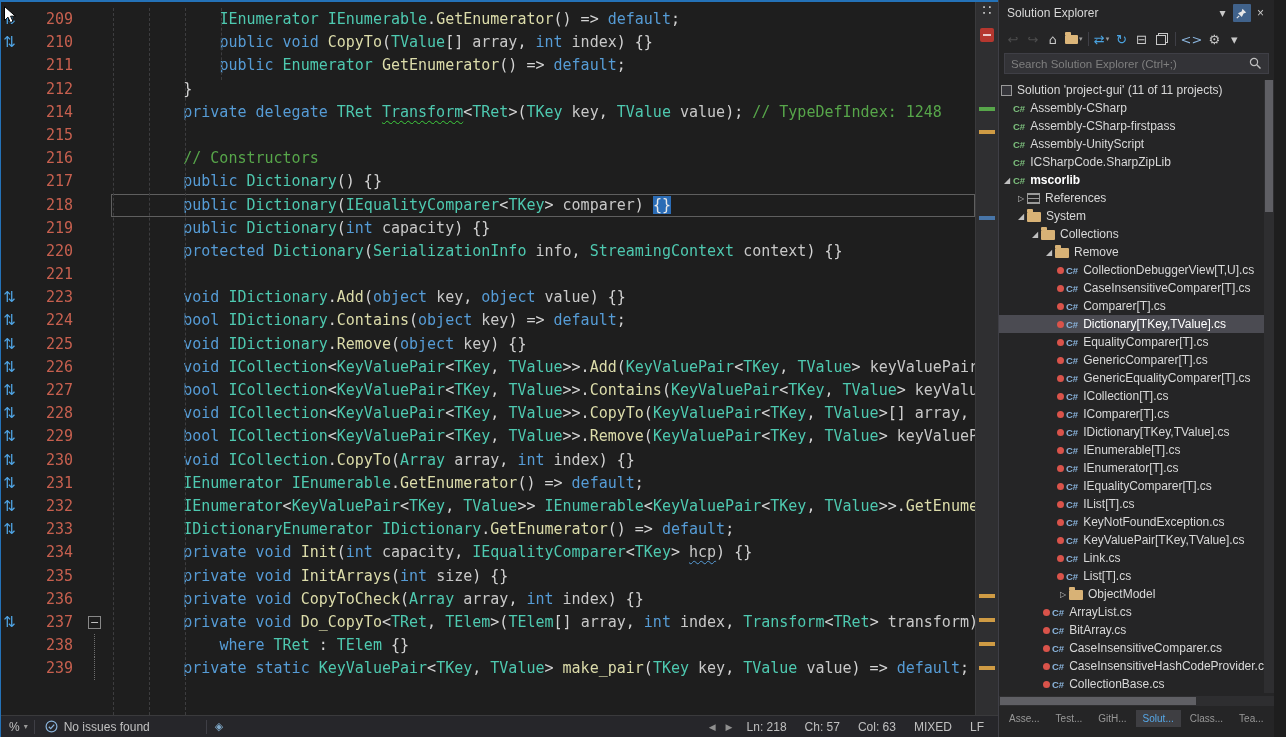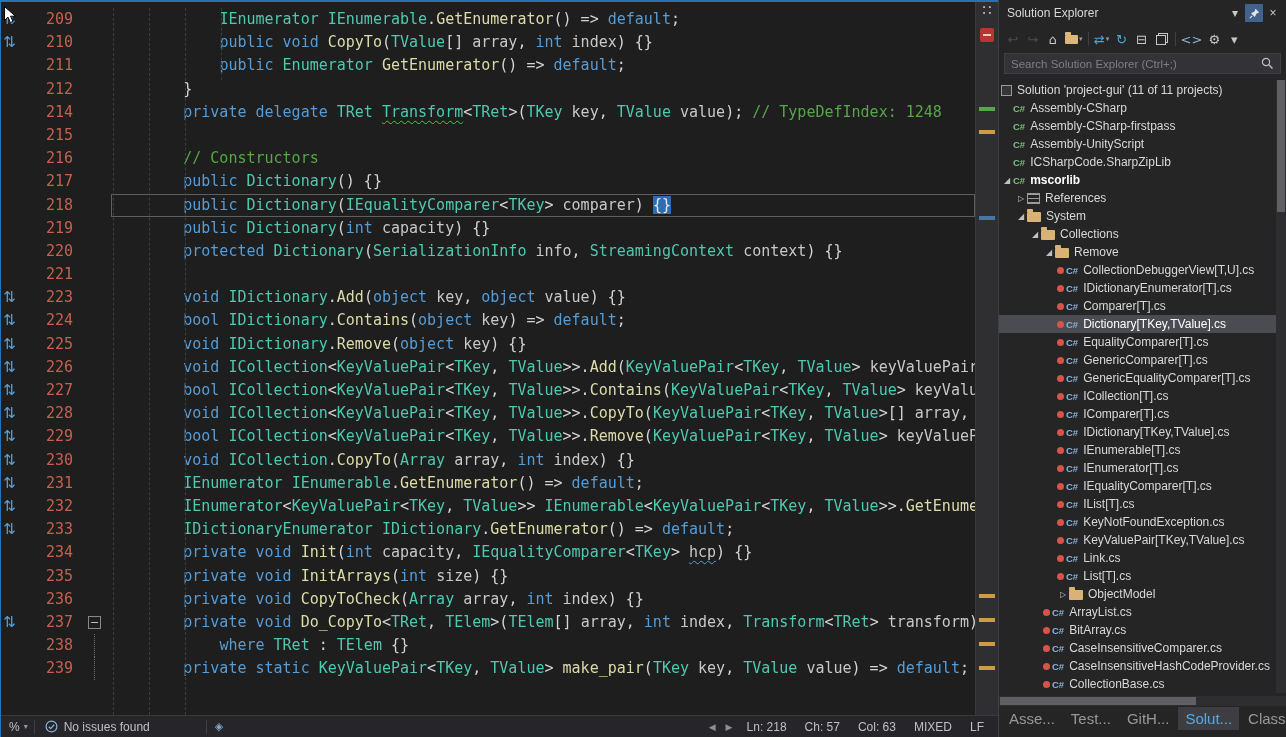--- a/index.html
+++ b/index.html
@@ -104,21 +104,21 @@
              background:repeating-linear-gradient(#9a9a9a 0 1px, transparent 1px 4px); }
   .ti-solution { width:11px; height:11px; border:1px solid #9a9a9a; background:#35353a; }
   .tlabel { white-space:nowrap; }
   .tlabel.bold { font-weight:bold; color:#ffffff; }
 
   .panel-vscroll { position:absolute; right:0; top:80px; bottom:44px; width:10px; background:#2e2e30; }
   .panel-vscroll .thumb { position:absolute; top:0; left:1px; right:1px; height:132px; background:#5f5f64; }
   .panel-hscroll { height:10px; background:#2e2e30; position:relative; flex:none; }
   .panel-hscroll .thumb { position:absolute; left:1px; top:1px; bottom:1px; width:196px; background:#5f5f64; }
   .panel-tabs { height:24px; display:flex; align-items:center; padding:0 3px; gap:2px;
-                font-size:15px; color:#989898; flex:none; }
+                font-size:10px; color:#989898; flex:none; }
   .panel-tab { padding:3px 7px; white-space:nowrap; }
   .panel-tab.active { background:#3e3e42; color:#56a8e8; }
   .panel-pad { flex:none; height:7px; }
 </style>
 </head>
 <body>
 
 <div class="app">
 
   <div class="left-col">
@@ -332,21 +332,21 @@
             <i></i>
             <b>C#</b>
           </span>
           <span class="tlabel">CollectionDebuggerView[T,U].cs</span>
         </div>
         <div class="tree-row" style="padding-left: 58px;">
           <span class="ti ti-csfile">
             <i></i>
             <b>C#</b>
           </span>
-          <span class="tlabel">IDictionaryEnumerator[T].cs</span>
+          <span class="tlabel">CaseInsensitiveComparer[T].cs</span>
         </div>
         <div class="tree-row" style="padding-left: 58px;">
           <span class="ti ti-csfile">
             <i></i>
             <b>C#</b>
           </span>
           <span class="tlabel">Comparer[T].cs</span>
         </div>
         <div class="tree-row selected" style="padding-left: 58px;">
           <span class="ti ti-csfile">

